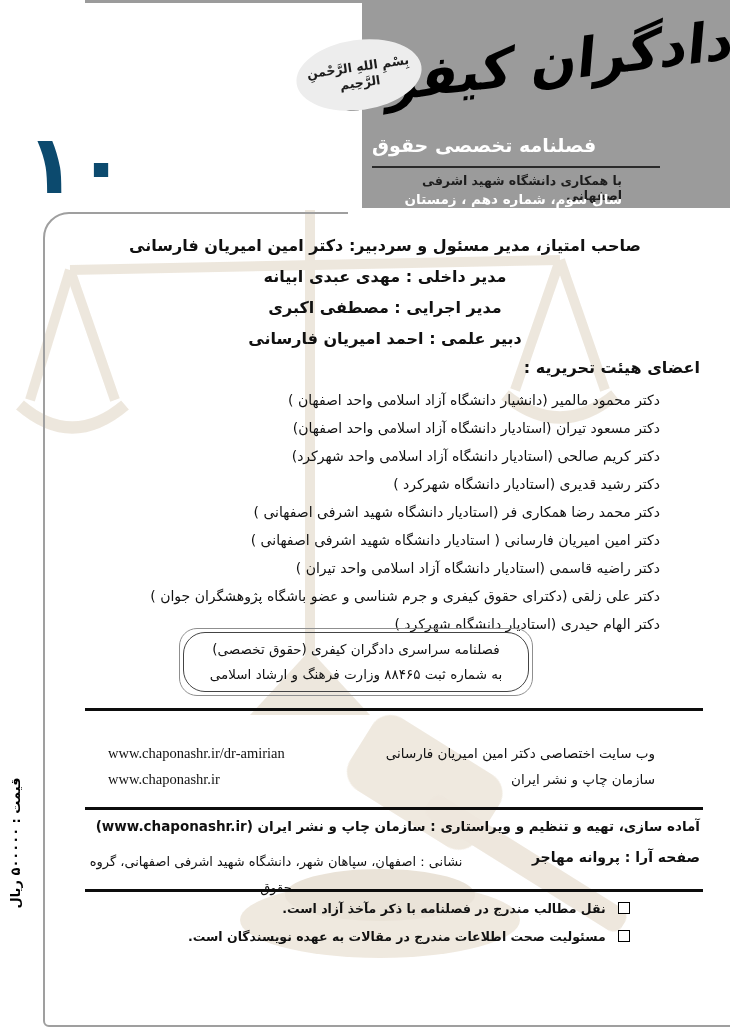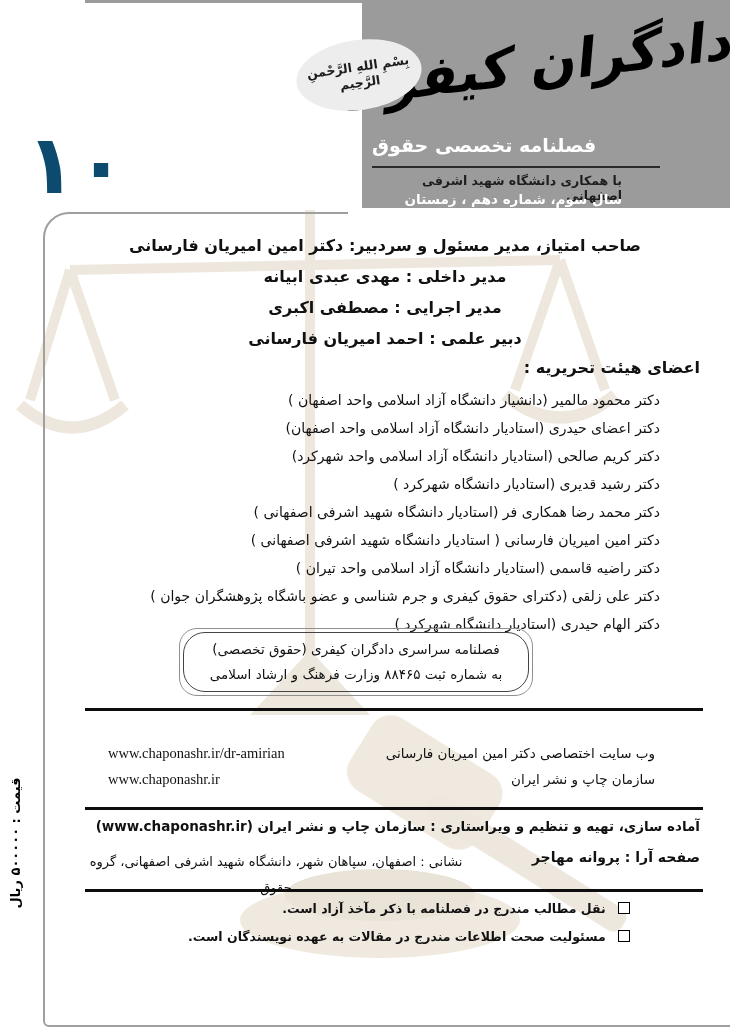--- a/index.html
+++ b/index.html
@@ -134,21 +134,21 @@
     <div class="masthead">
       <div>صاحب امتیاز، مدیر مسئول و سردبیر: دکتر امین امیریان فارسانی</div>
       <div>مدیر داخلی : مهدی عبدی ابیانه</div>
       <div>مدیر اجرایی : مصطفی اکبری</div>
       <div>دبیر علمی : احمد امیریان فارسانی</div>
     </div>
 
     <div class="board-heading">اعضای هیئت تحریریه :</div>
     <div class="board">
       <div>دکتر محمود مالمیر (دانشیار دانشگاه آزاد اسلامی واحد اصفهان )</div>
-      <div>دکتر اعضای حیدری  (استادیار  دانشگاه آزاد اسلامی واحد اصفهان)</div>
+      <div>دکتر مسعود تیران  (استادیار  دانشگاه آزاد اسلامی واحد اصفهان)</div>
       <div>دکتر کریم صالحی  (استادیار دانشگاه آزاد اسلامی واحد شهرکرد)</div>
       <div>دکتر رشید قدیری  (استادیار دانشگاه شهرکرد )</div>
       <div>دکتر محمد رضا همکاری فر  (استادیار دانشگاه شهید اشرفی اصفهانی )</div>
       <div>دکتر امین امیریان فارسانی  ( استادیار دانشگاه شهید اشرفی اصفهانی )</div>
       <div>دکتر راضیه قاسمی  (استادیار دانشگاه آزاد اسلامی واحد تیران )</div>
       <div>دکتر علی زلقی  (دکترای حقوق کیفری و جرم شناسی و عضو باشگاه پژوهشگران جوان )</div>
       <div>دکتر الهام حیدری  (استادیار دانشگاه شهرکرد )</div>
     </div>
 
     <div class="regbox">

